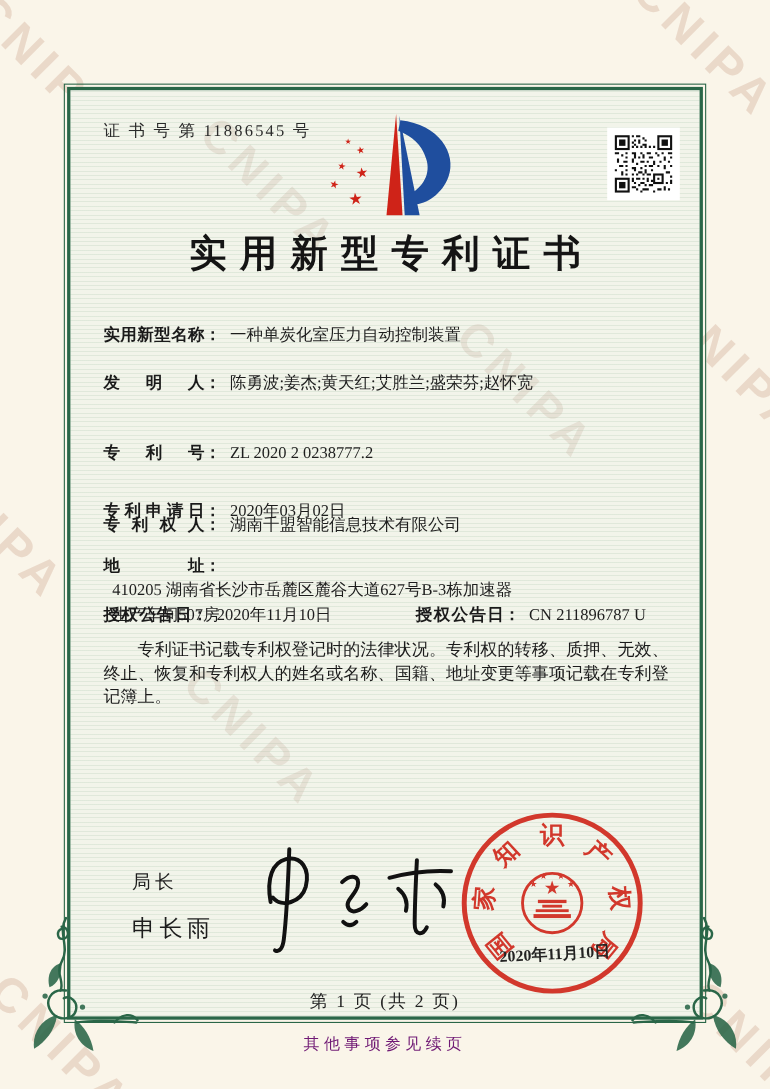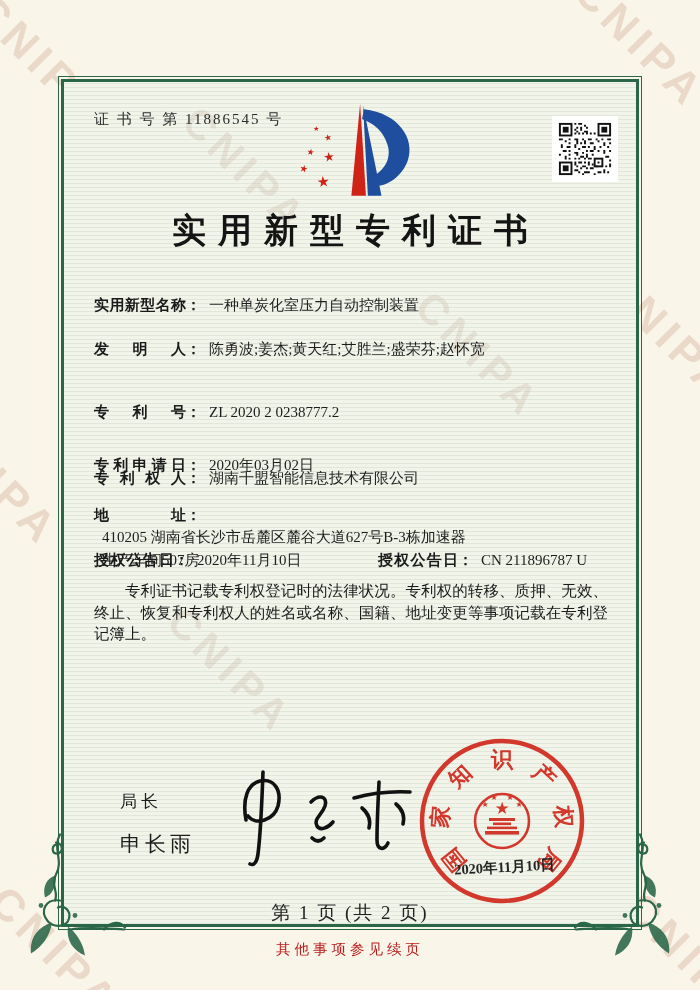--- a/index.html
+++ b/index.html
@@ -61,25 +61,25 @@
     position:absolute;left:30px;top:498px;width:514px;
     font-size:15.5px;line-height:21.5px;text-align:justify;color:#1b1b1b;
   }
   .paras p{margin:0;text-indent:2em;}
   .signer-title{position:absolute;left:56px;top:708px;font-size:17px;letter-spacing:4px;}
   .signer-name{position:absolute;left:56px;top:748px;font-size:21px;letter-spacing:4px;}
   .signature{position:absolute;left:152px;top:686px;width:205px;height:108px;}
   .seal{position:absolute;left:352px;top:653px;width:172px;height:172px;opacity:0.93;}
   .page-number{
     position:absolute;left:0;top:818px;width:100%;text-align:center;
-    font-size:19px;letter-spacing:2px;color:#222;
+    font-size:16px;letter-spacing:2px;color:#222;
   }
   .continuation{
     position:absolute;left:0;top:940px;width:100%;text-align:center;z-index:2;
-    font-size:14.5px;letter-spacing:4px;color:#b91c1c;
+    font-size:14.5px;letter-spacing:4px;color:#701a75;
   }
 </style>
 </head>
 <body>
 
 <div class="wm" style="left:40px;top:60px;">CNIPA</div>
 <div class="wm" style="left:-6px;top:480px;">CNIPA</div>
 <div class="wm" style="left:55px;top:952px;">CNIPA</div>
 <div class="wm" style="left:668px;top:335px;">CNIPA</div>
 <div class="wm" style="left:690px;top:958px;">CNIPA</div>

